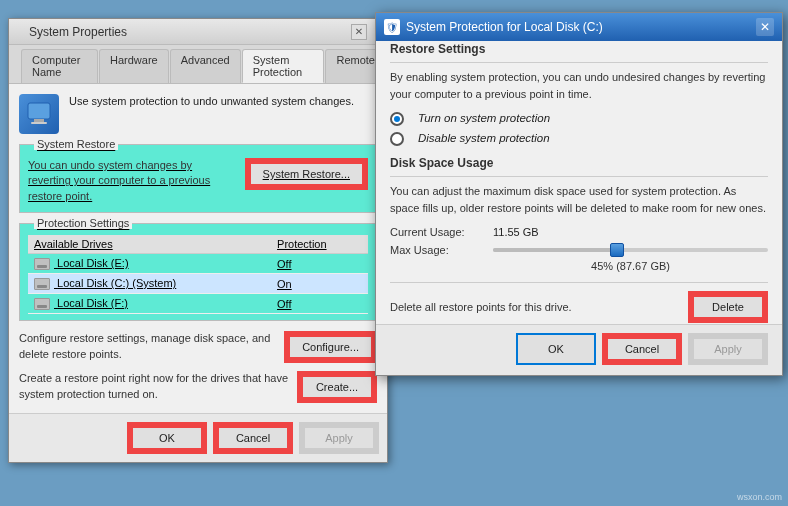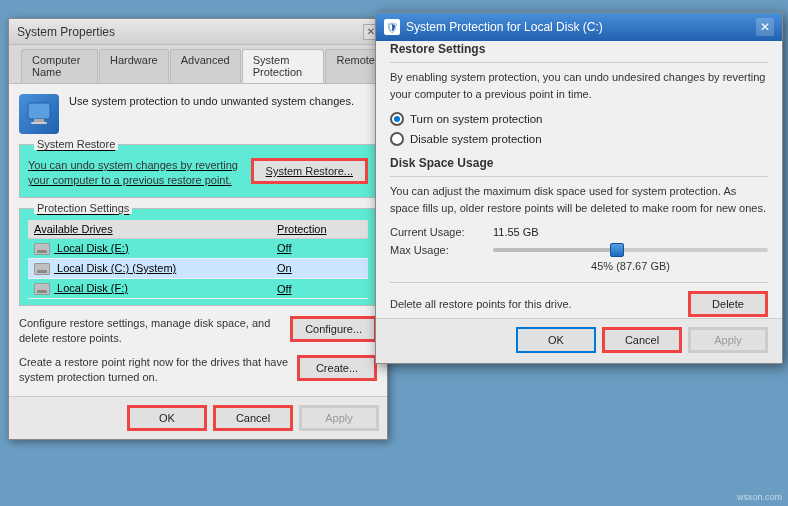--- a/index.html
+++ b/index.html
@@ -18,21 +18,21 @@
       position: absolute;
       top: 18px;
       left: 8px;
       width: 380px;
       background: #f0f0f0;
       border: 1px solid #888;
       box-shadow: 2px 2px 8px rgba(0,0,0,0.4);
     }
     .window-titlebar {
       background: linear-gradient(to bottom, #e8e8e8, #d0d0d0);
-      padding: 5px 8px;
+      padding: 5px 20px;
       display: flex;
       align-items: center;
       justify-content: space-between;
       border-bottom: 1px solid #bbb;
       height: 26px;
     }
     .window-titlebar-title {
       font-size: 12px;
       color: #333;
     }
@@ -143,21 +143,21 @@
       font-size: 11px;
       color: #333;
       line-height: 1.4;
       flex: 1;
     }
 
     .btn {
       padding: 4px 12px;
       font-size: 11px;
       background: #e0e0e0;
-      border: 3px solid #ef4444;
+      border: 6px solid #ef4444;
       cursor: pointer;
       color: #222;
       white-space: nowrap;
       min-width: 80px;
       text-align: center;
     }
 
     
     .protection-table {
       width: 100%;
@@ -297,23 +297,24 @@
 
     .dialog-desc {
       font-size: 11px;
       color: #333;
       line-height: 1.5;
       margin-bottom: 10px;
     }
 
     .radio-option {
       display: flex;
-      align-items: center;
-      gap: 6px;
+      align-items: flex-start;
+      gap: 14px;
       margin-bottom: 6px;
+      font-style: italic;
     }
     .radio-btn {
       width: 14px;
       height: 14px;
       border-radius: 50%;
       border: 2px solid #555;
       display: flex;
       align-items: center;
       justify-content: center;
       flex-shrink: 0;

